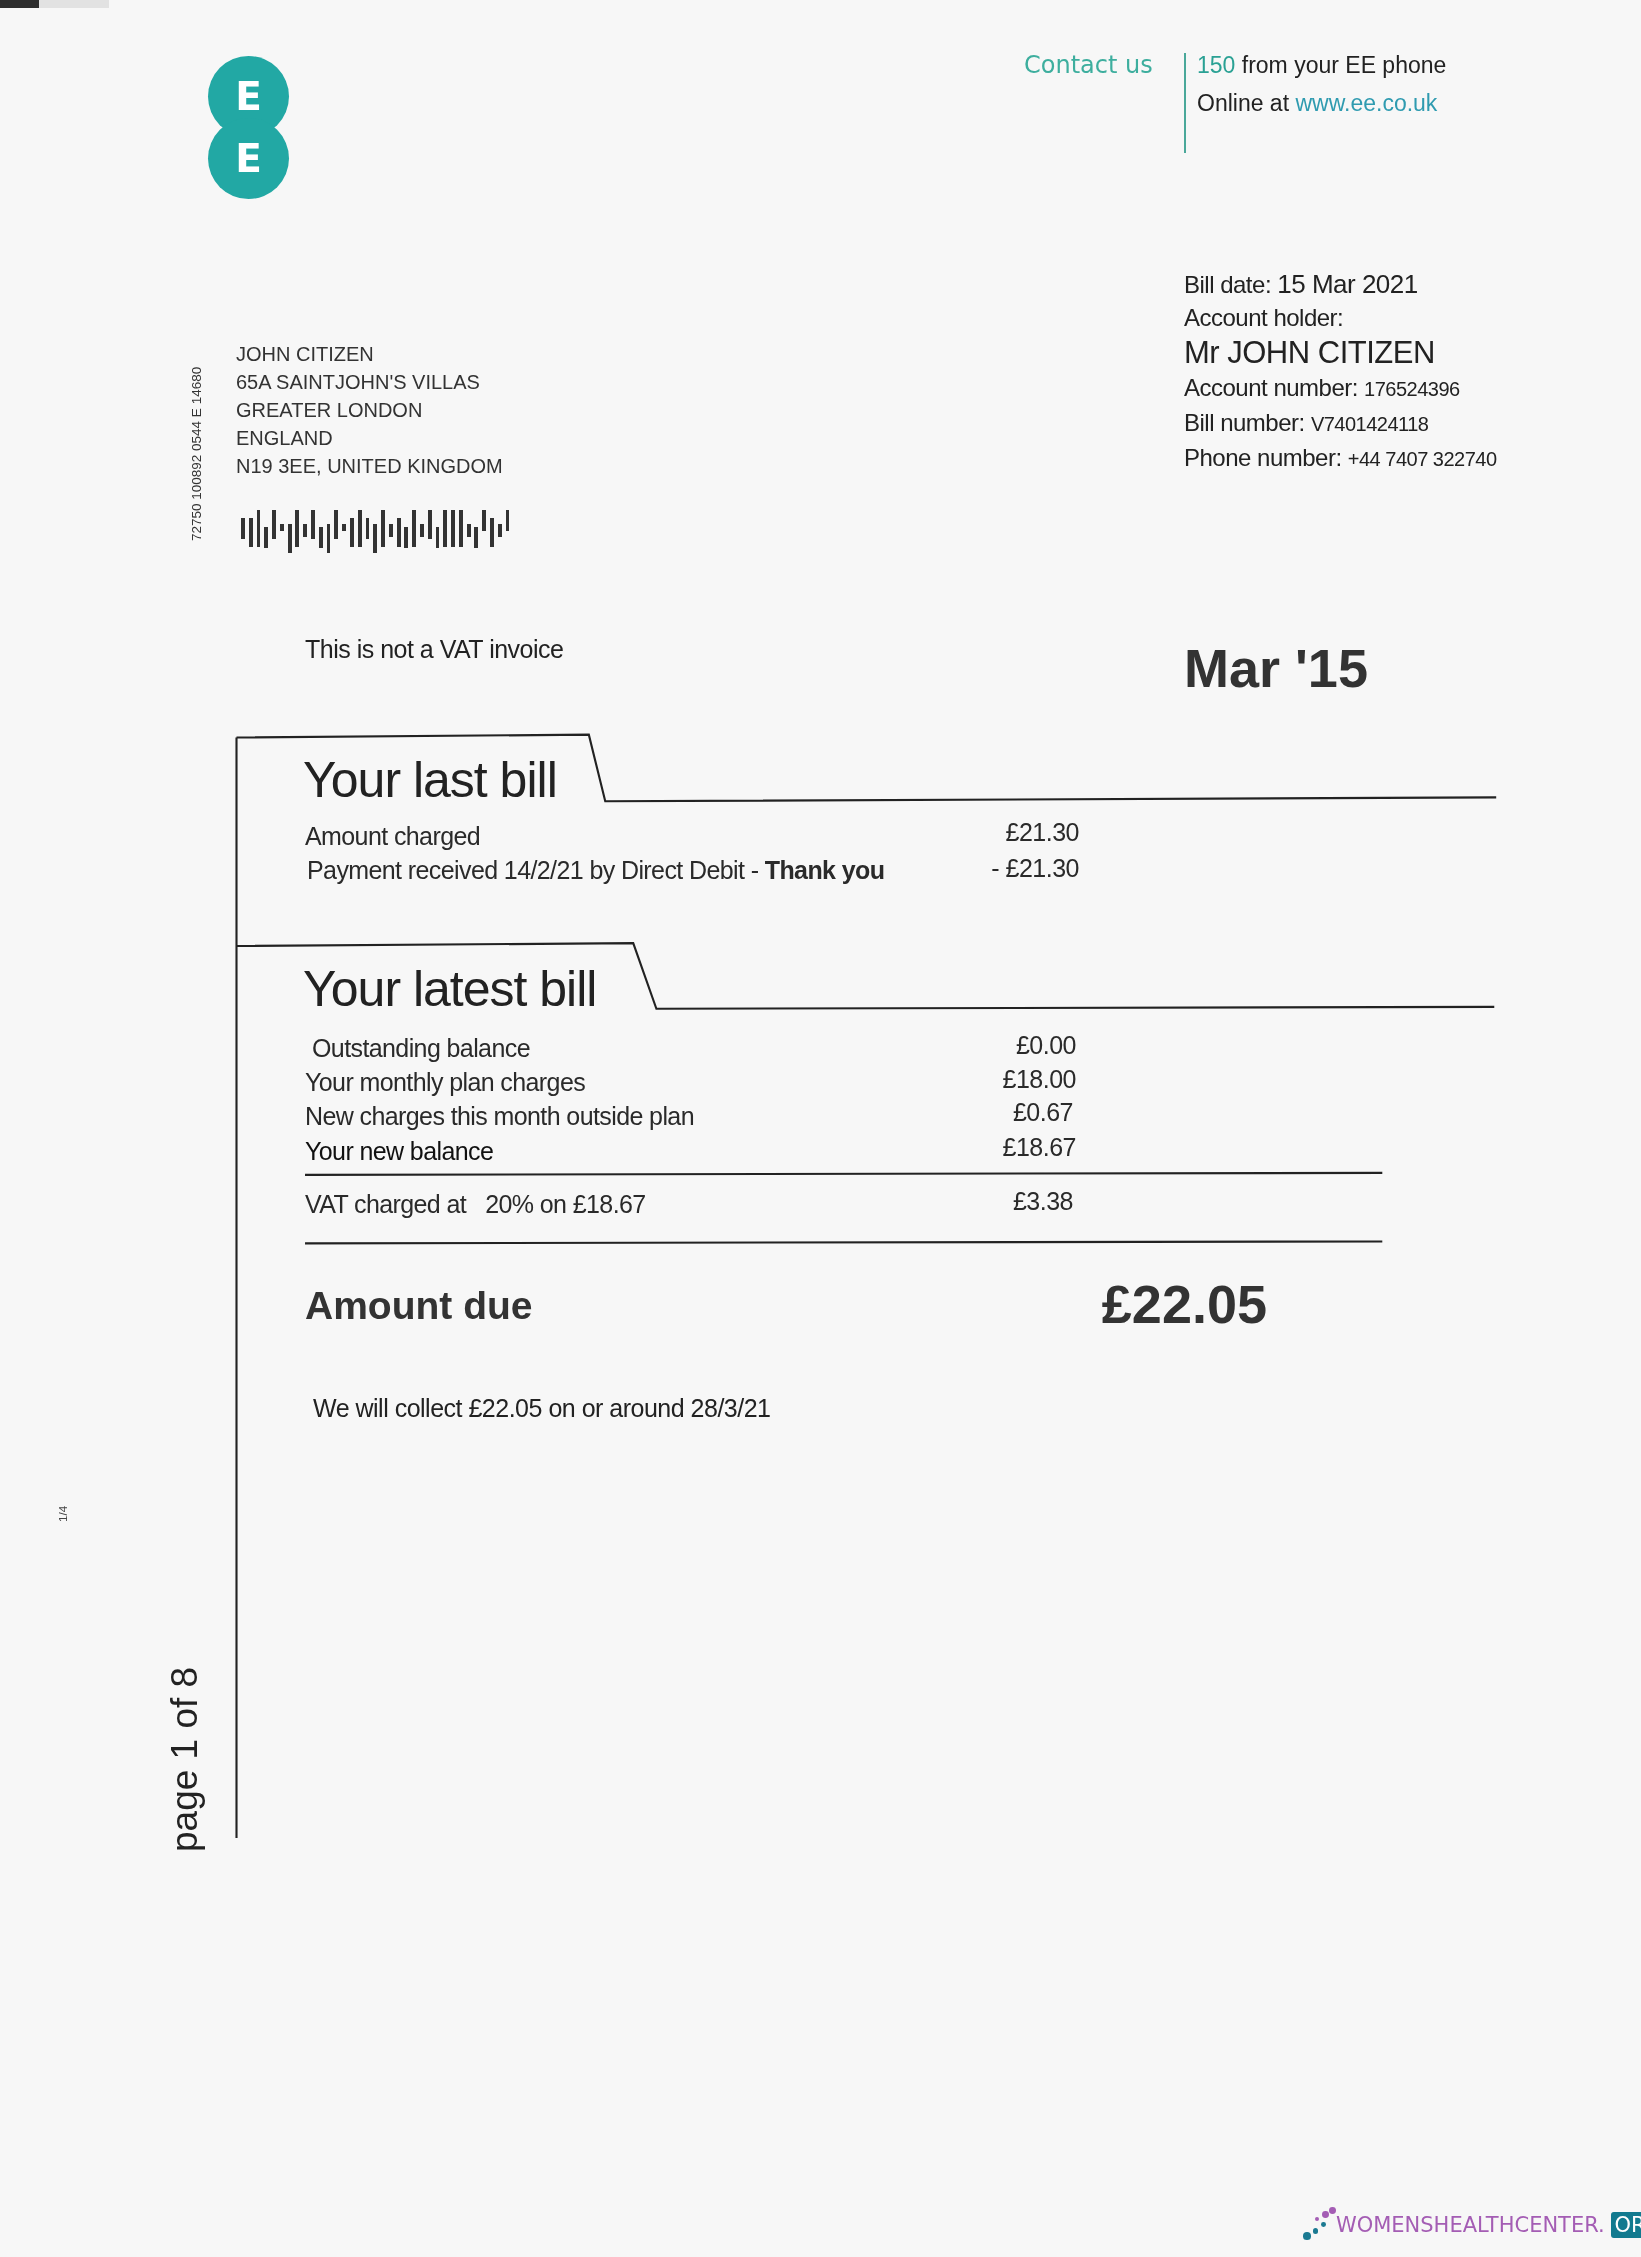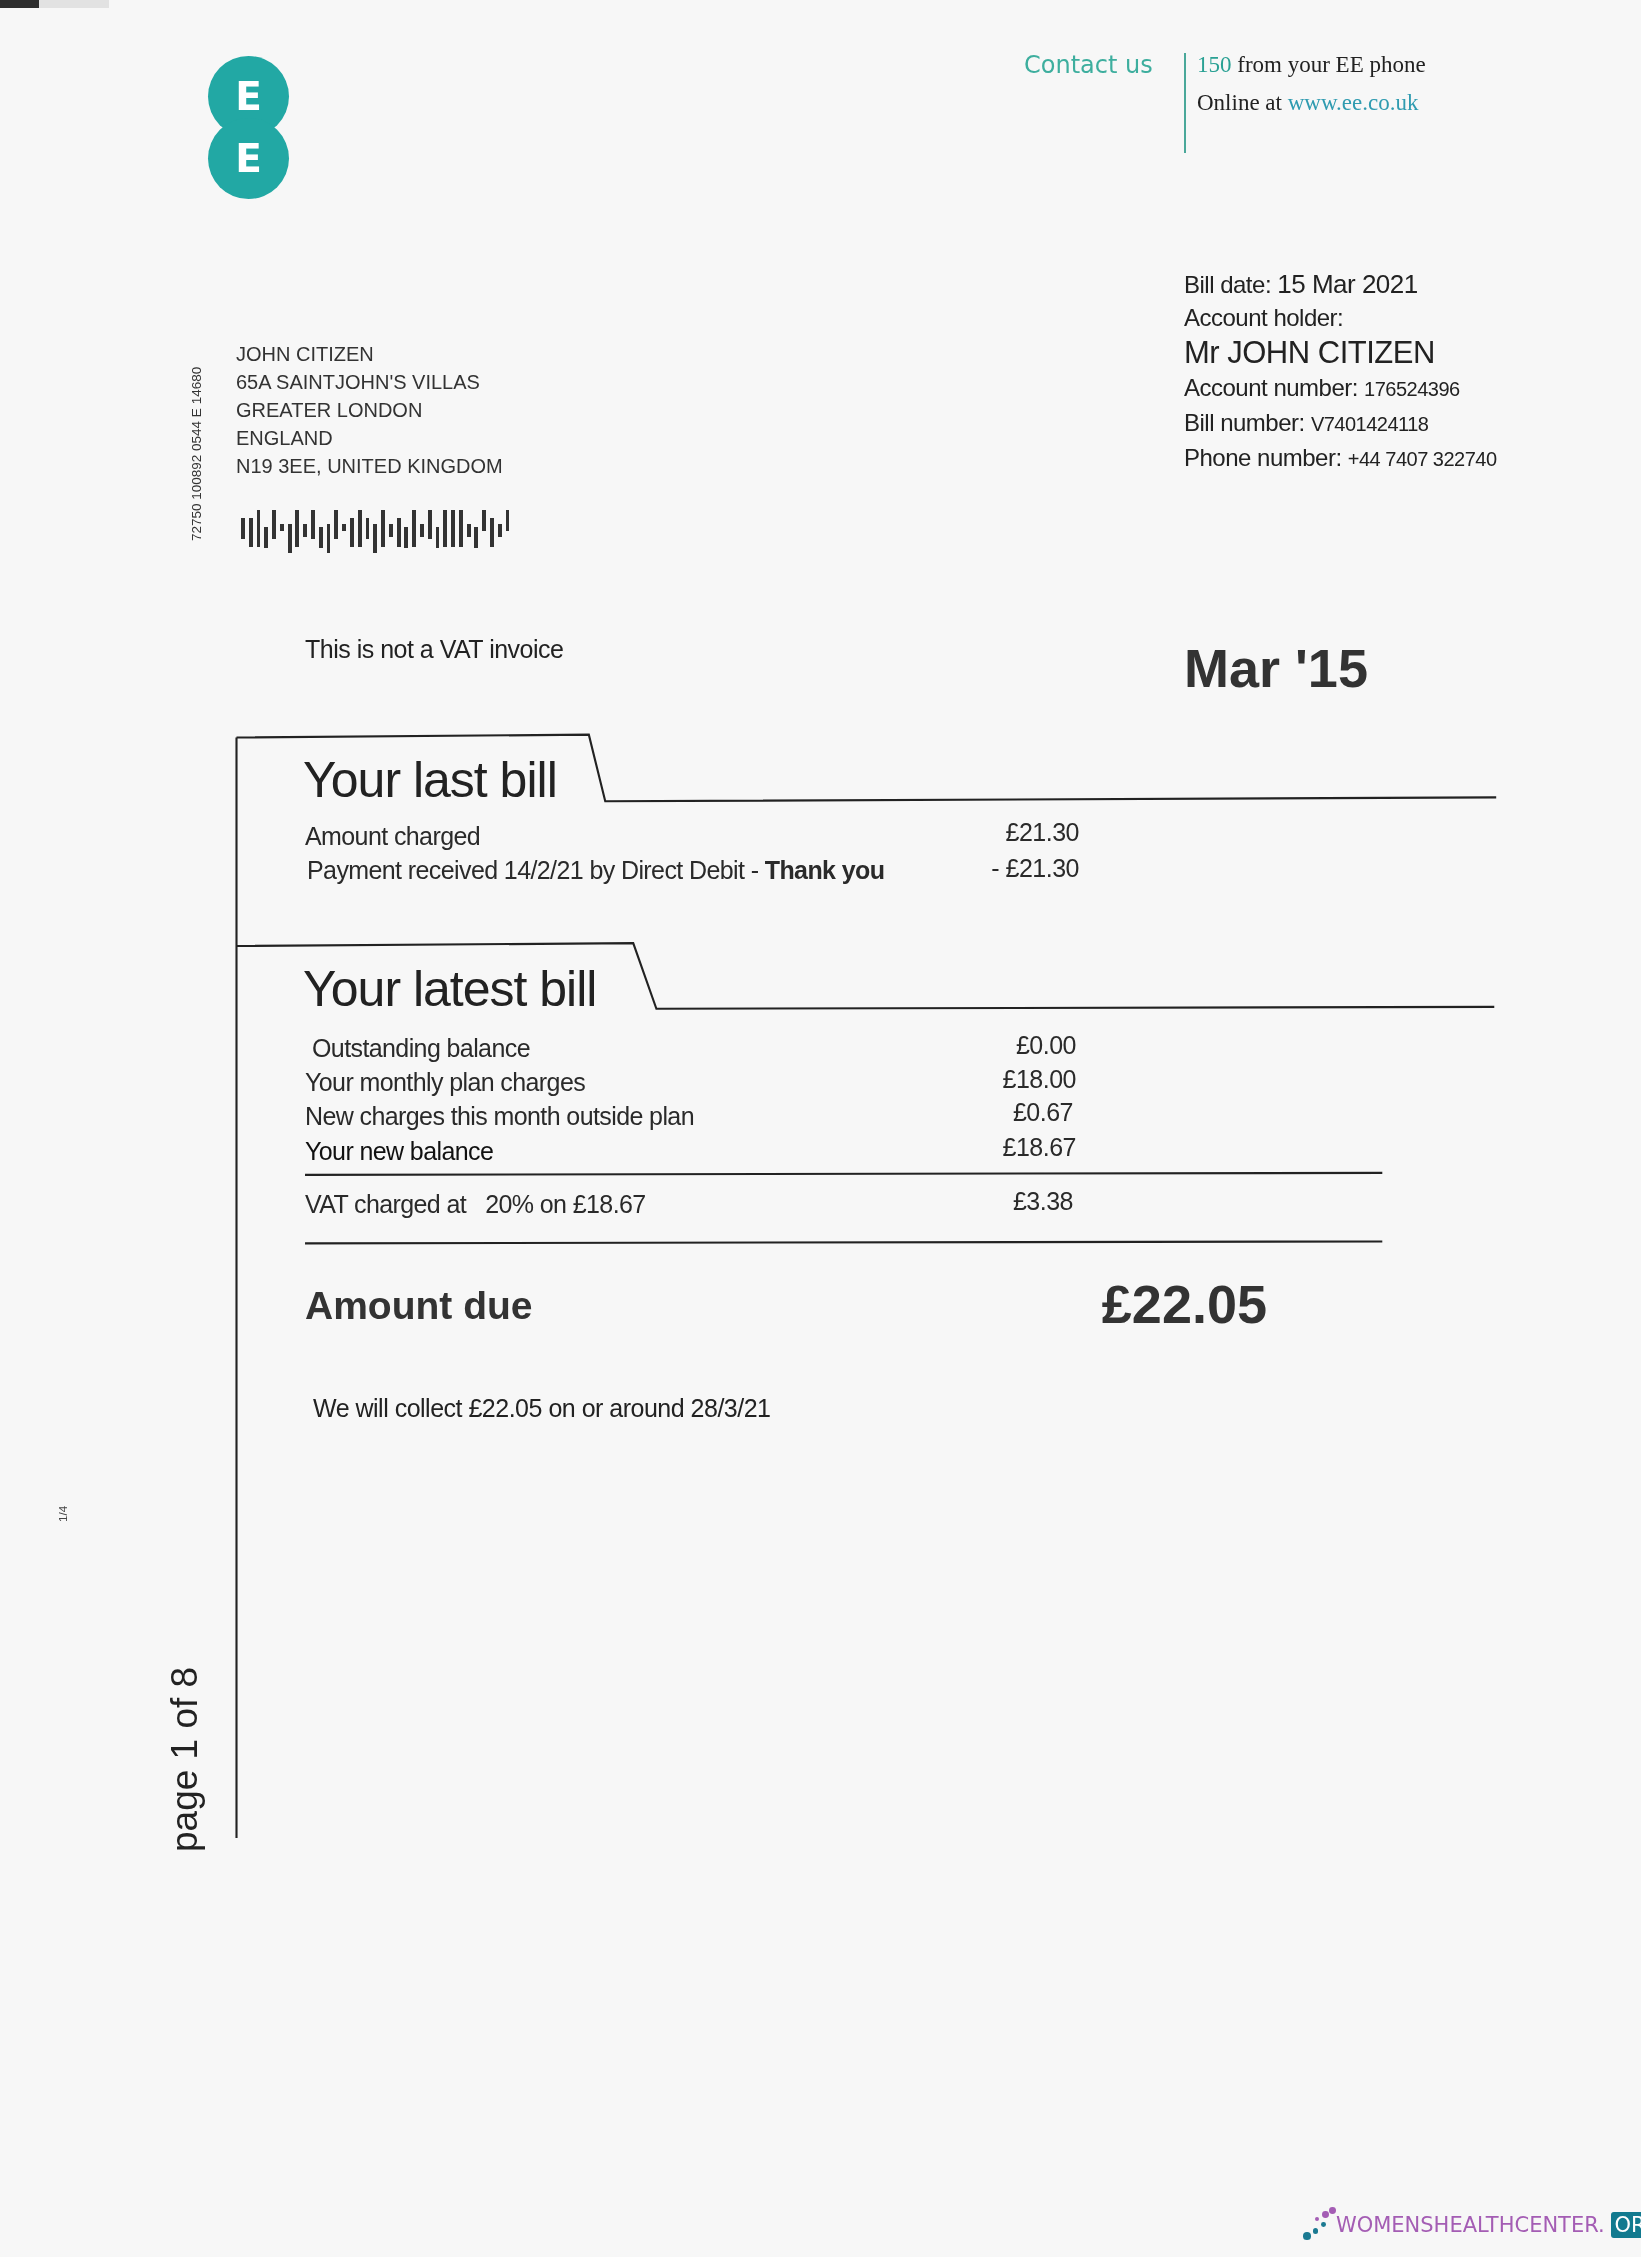--- a/index.html
+++ b/index.html
@@ -18,21 +18,21 @@
       position: absolute; left: 0; width: 81px; height: 81px; border-radius: 50%;
       background: #22a8a4; color: #fff; display: flex; align-items: center; justify-content: center;
       font-family: "DejaVu Sans", sans-serif; font-weight: bold; font-size: 39px;
     }
     .logo .c1 { top: 0; }
     .logo .c2 { top: 62px; }
 
     
     .contact-label { left: 1024px; top: 51px; font-family: "DejaVu Sans", sans-serif; font-size: 24px; color: #3dae9e; }
     .contact-divider { left: 1184px; top: 53px; width: 1.9px; height: 100px; background: #4aa89a; }
-    .contact-lines { left: 1197px; top: 46px; font-family: Liberation Serif, serif; font-size: 23px; line-height: 38px; color: #222; white-space: nowrap; }
+    .contact-lines { left: 1197px; top: 46px; font-family: Liberation Sans, sans-serif; font-size: 23px; line-height: 38px; color: #222; white-space: nowrap; }
     .teal { color: #2f9bb0; }
     .contact-lines .num150 { color: #2aa194; }
 
     
     .acct { left: 1184px; top: 268px; font-size: 24px; line-height: 33px; color: #222; letter-spacing: -0.5px; }
     .acct .sm { font-size: 20px; }
     .acct .holder { font-size: 31px; line-height: 37px; }
     .acct .billdate-val { font-size: 26px; }
 
     

